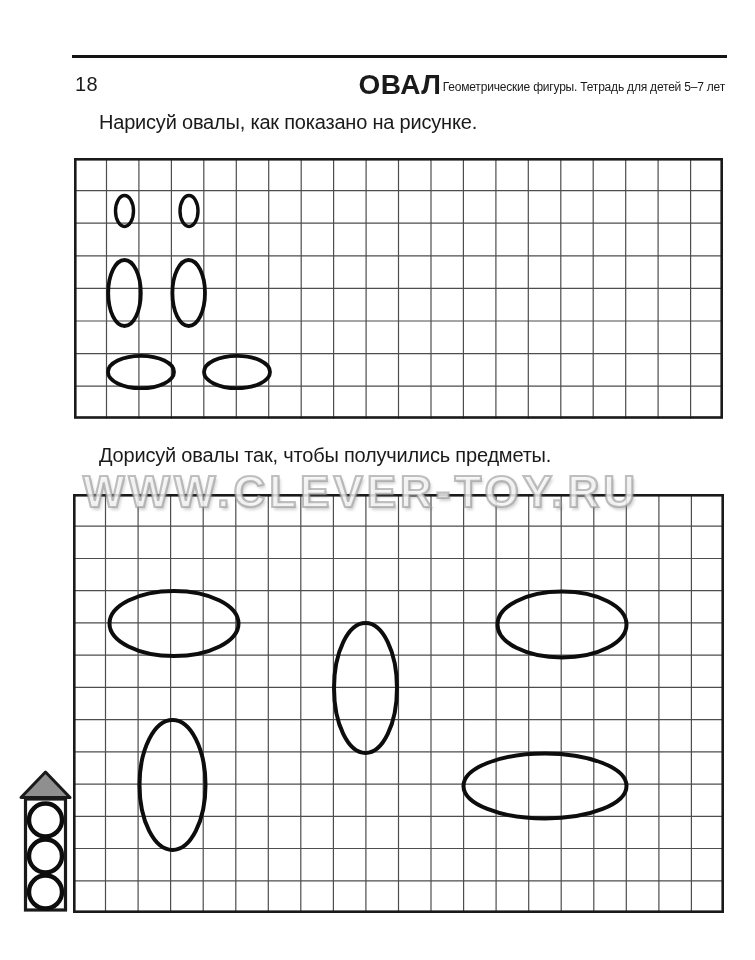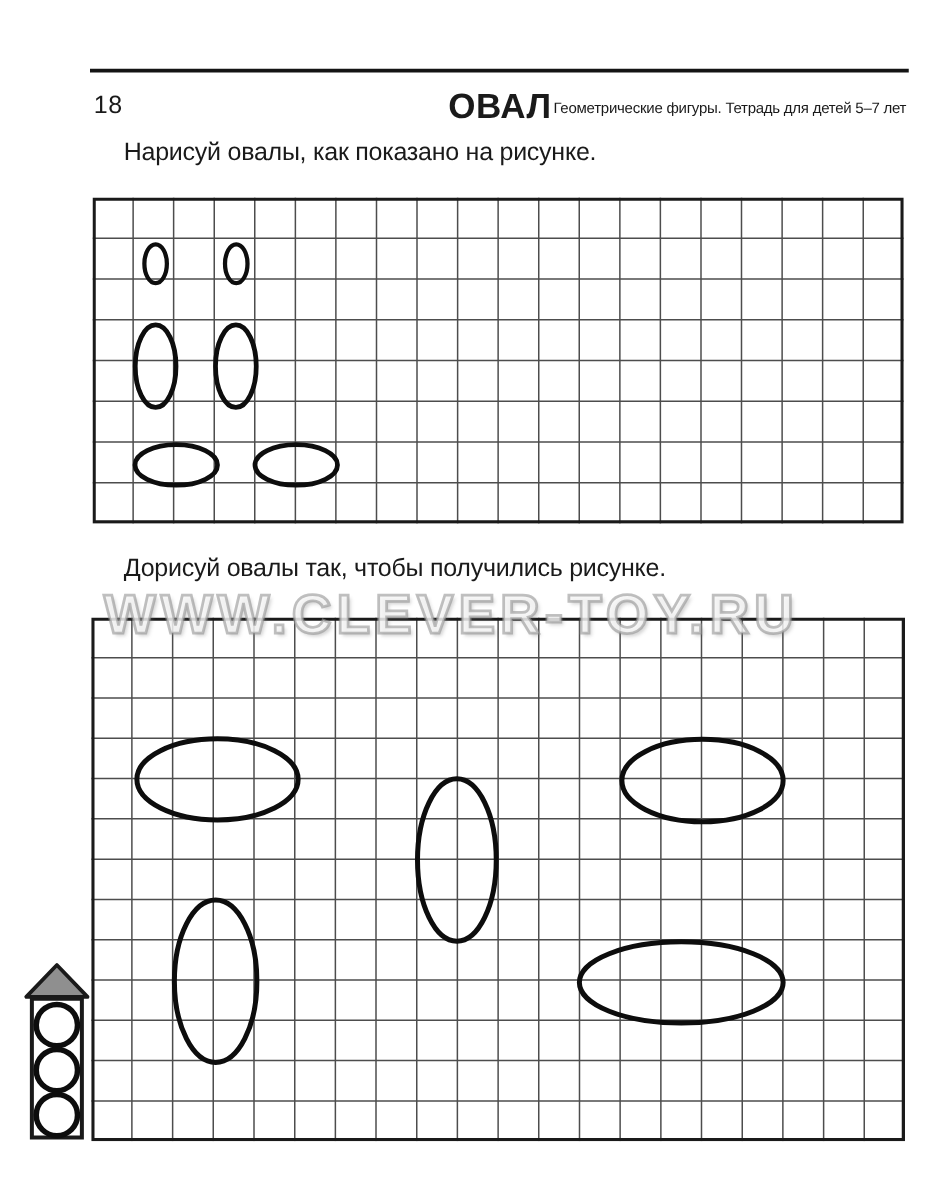--- a/index.html
+++ b/index.html
@@ -92,21 +92,21 @@
       <line x1="0" y1="228.2" x2="649" y2="228.2" stroke="#4d4d4d" stroke-width="1.2"></line>
       <rect x="1.3" y="1.3" width="646.4" height="258.2" fill="none" stroke="#1a1a1a" stroke-width="2.6"></rect>
       <ellipse cx="50.5" cy="53" rx="9" ry="15.5" fill="none" stroke="#0d0d0d" stroke-width="3.4"></ellipse>
       <ellipse cx="115" cy="53" rx="9" ry="15.5" fill="none" stroke="#0d0d0d" stroke-width="3.4"></ellipse>
       <ellipse cx="50.5" cy="135" rx="16.3" ry="33" fill="none" stroke="#0d0d0d" stroke-width="3.8"></ellipse>
       <ellipse cx="114.7" cy="135" rx="16.3" ry="33" fill="none" stroke="#0d0d0d" stroke-width="3.8"></ellipse>
       <ellipse cx="67" cy="214" rx="33" ry="16.2" fill="none" stroke="#0d0d0d" stroke-width="3.8"></ellipse>
       <ellipse cx="163" cy="214" rx="33" ry="16.2" fill="none" stroke="#0d0d0d" stroke-width="3.8"></ellipse>
     </svg>
 
-  <div class="instruction" id="instr-2">Дорисуй овалы так, чтобы получились рисунке.</div>
+  <div class="instruction" id="instr-2">Дорисуй овалы так, чтобы получились предметы.</div>
 
   <div class="watermark">WWW.CLEVER-TOY.RU</div>
 
   <svg class="grid-svg" id="grid-1" viewBox="0 0 651 418.98999999999995" width="651" height="418.98999999999995">
       <line x1="32.5" y1="0" x2="32.5" y2="418.98999999999995" stroke="#4d4d4d" stroke-width="1.2"></line>
       <line x1="65.1" y1="0" x2="65.1" y2="418.98999999999995" stroke="#4d4d4d" stroke-width="1.2"></line>
       <line x1="97.6" y1="0" x2="97.6" y2="418.98999999999995" stroke="#4d4d4d" stroke-width="1.2"></line>
       <line x1="130.2" y1="0" x2="130.2" y2="418.98999999999995" stroke="#4d4d4d" stroke-width="1.2"></line>
       <line x1="162.8" y1="0" x2="162.8" y2="418.98999999999995" stroke="#4d4d4d" stroke-width="1.2"></line>
       <line x1="195.3" y1="0" x2="195.3" y2="418.98999999999995" stroke="#4d4d4d" stroke-width="1.2"></line>

